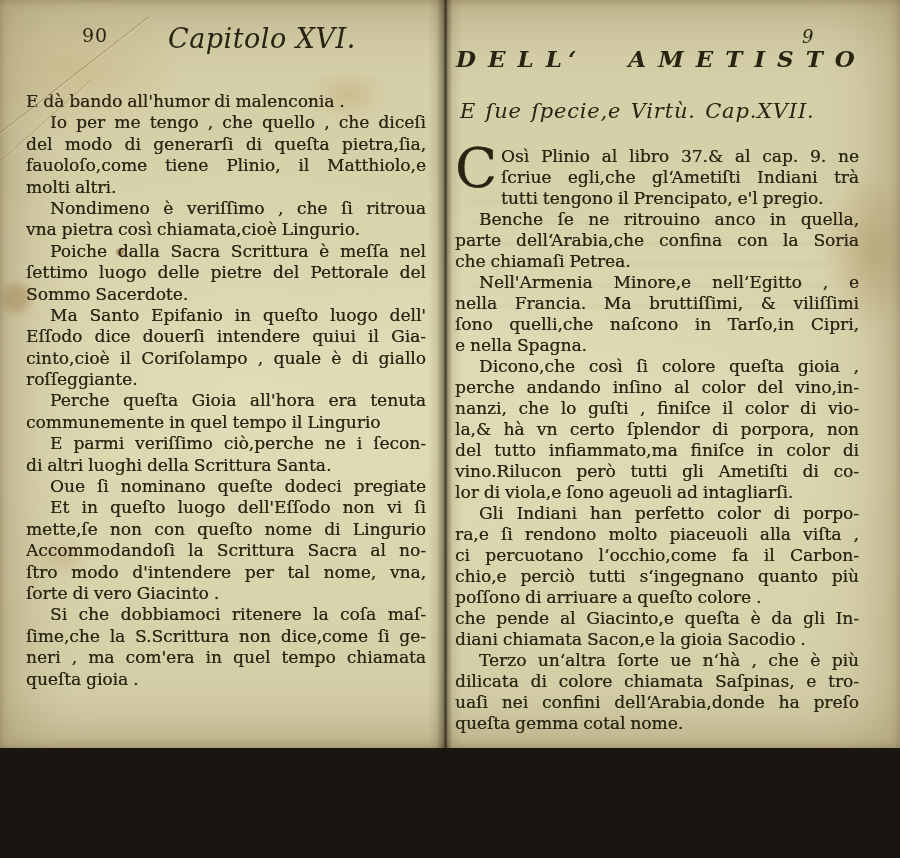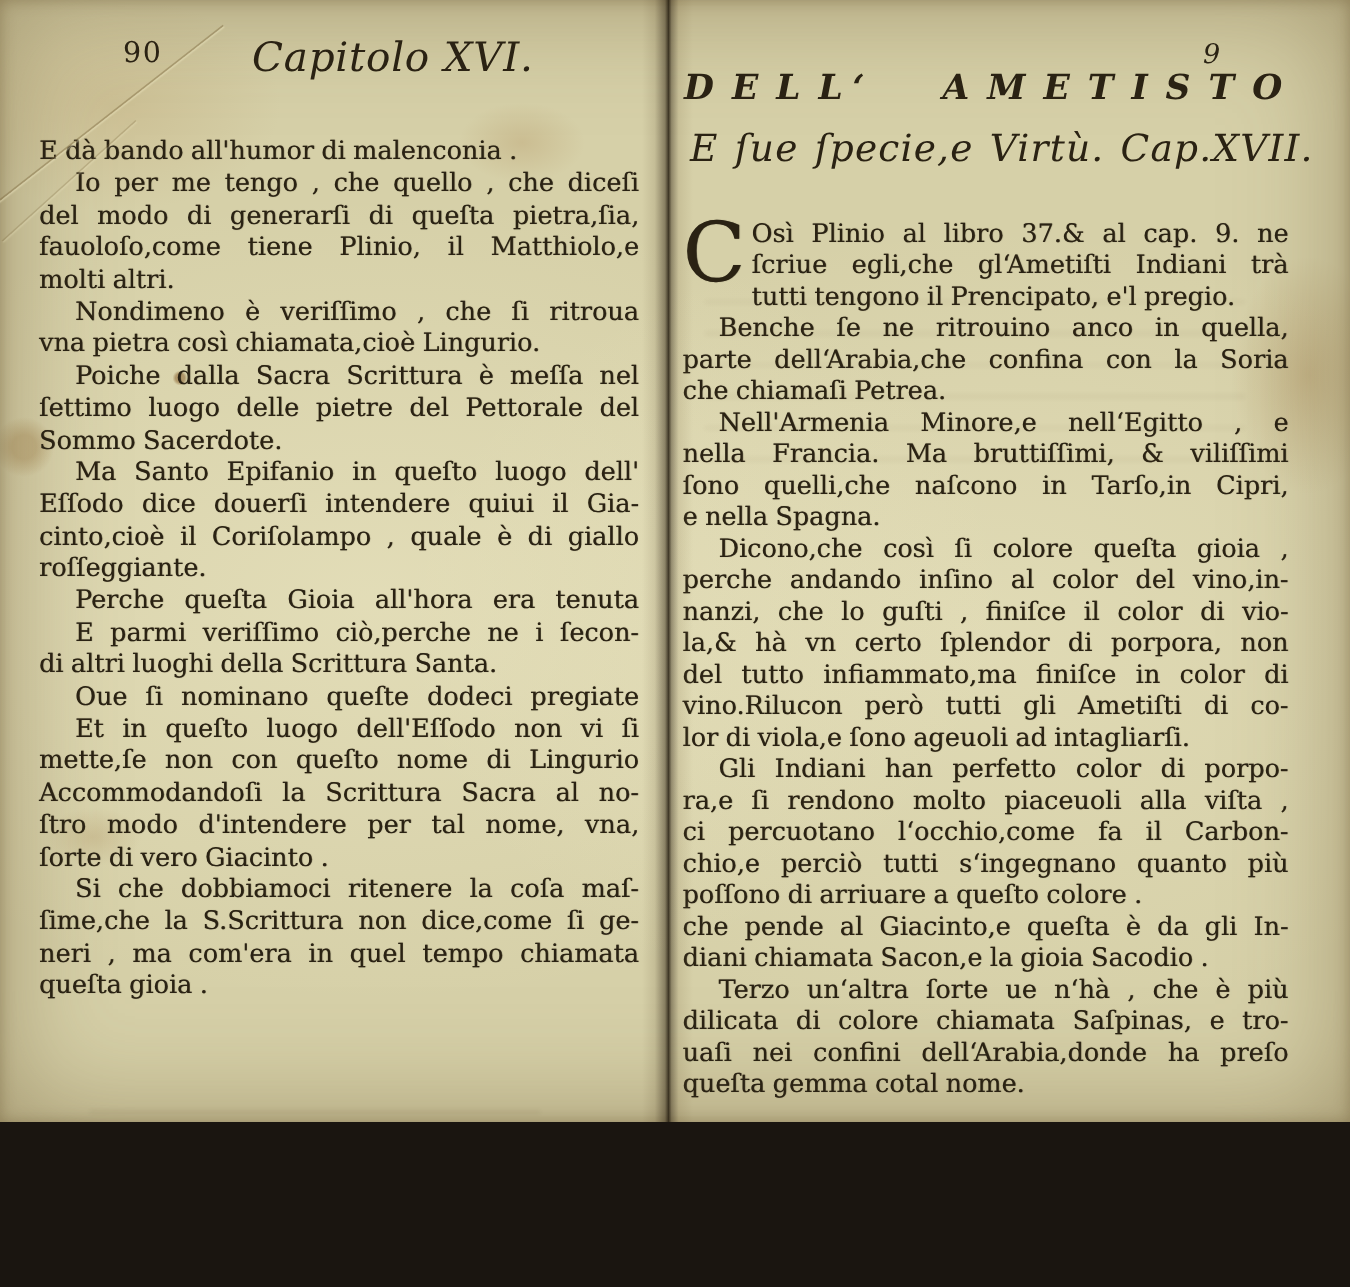--- a/index.html
+++ b/index.html
@@ -41,21 +41,21 @@
   .crease.c4{width:140px;left:815px;top:838px;transform:rotate(-33deg);opacity:.7;}
   .crease.c5{width:150px;left:790px;top:828px;transform:rotate(-30deg);opacity:.5;}
 
   
   .pageno{position:absolute;font-size:19px;letter-spacing:1px;}
   .left .pageno{left:82px;top:24px;}
   .right .pageno{left:352px;top:26px;font-style:italic;font-size:18px;}
   .runtitle{position:absolute;left:168px;top:23px;font-style:italic;font-size:27px;letter-spacing:.5px;}
   .chapheading{position:absolute;left:6px;top:45px;width:444px;font-style:italic;
     font-size:23px;letter-spacing:12px;white-space:pre;font-weight:bold;}
-  .subtitle{position:absolute;left:10px;top:84px;font-style:italic;font-size:25px;
+  .subtitle{position:absolute;left:10px;top:99px;font-style:italic;font-size:21px;
     letter-spacing:.8px;word-spacing:2px;}
 
   
   .pbody{position:absolute;font-size:17px;line-height:21.4px;
     text-shadow:.3px .3px .45px rgba(42,34,19,.65);}
   .left .pbody{left:26px;top:51px;width:400px;margin-top:40px;}
   .right .pbody{left:5px;top:146px;width:404px;}
   .line{height:21.4px;text-align:justify;text-align-last:justify;white-space:nowrap;
     overflow:visible;word-spacing:-.5px;}
   .right .line{height:21px;}
@@ -92,20 +92,21 @@
           <div class="line ind">Nondimeno è veriſſimo , che ſi ritroua</div>
           <div class="line pend">vna pietra così chiamata,cioè Lingurio.</div>
           <div class="line ind">Poiche dalla Sacra Scrittura è meſſa nel</div>
           <div class="line">ſettimo luogo delle pietre del Pettorale del</div>
           <div class="line pend">Sommo Sacerdote.</div>
           <div class="line ind">Ma Santo Epifanio in queſto luogo dell'</div>
           <div class="line">Eſſodo dice douerſi intendere quiui il Gia-</div>
           <div class="line">cinto,cioè il Coriſolampo , quale è di giallo</div>
           <div class="line pend">roſſeggiante.</div>
           <div class="line ind">Perche queſta Gioia all'hora era tenuta</div>
+          <div class="line pend">communemente in quel tempo il Lingurio</div>
           <div class="line ind">E parmi veriſſimo ciò,perche ne i ſecon-</div>
           <div class="line pend">di altri luoghi della Scrittura Santa.</div>
           <div class="line ind">Oue ſi nominano queſte dodeci pregiate</div>
           <div class="line ind">Et in queſto luogo dell'Eſſodo non vi ſi</div>
           <div class="line">mette,ſe non con queſto nome di Lingurio</div>
           <div class="line">Accommodandoſi la Scrittura Sacra al no-</div>
           <div class="line">ſtro modo d'intendere per tal nome, vna‚</div>
           <div class="line pend">ſorte di vero Giacinto .</div>
           <div class="line ind">Si che dobbiamoci ritenere la coſa maſ-</div>
           <div class="line">ſime,che la S.Scrittura non dice,come ſi ge-</div>

